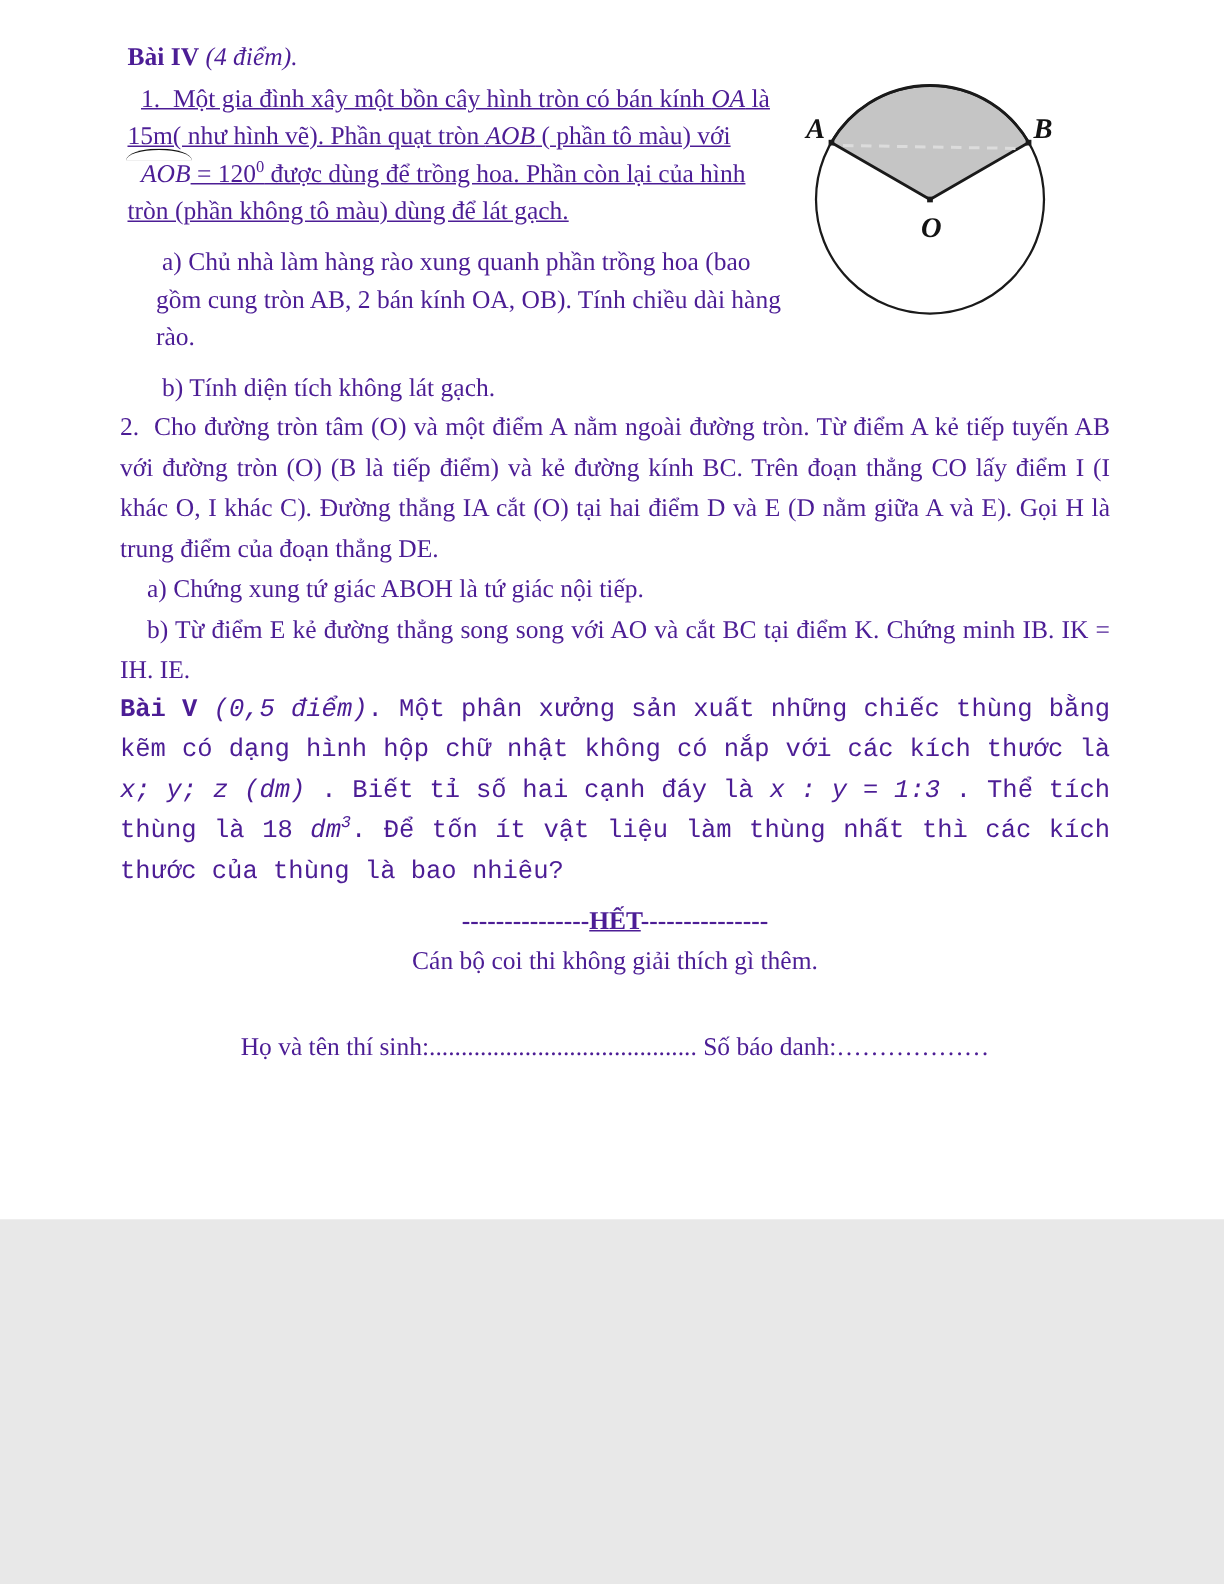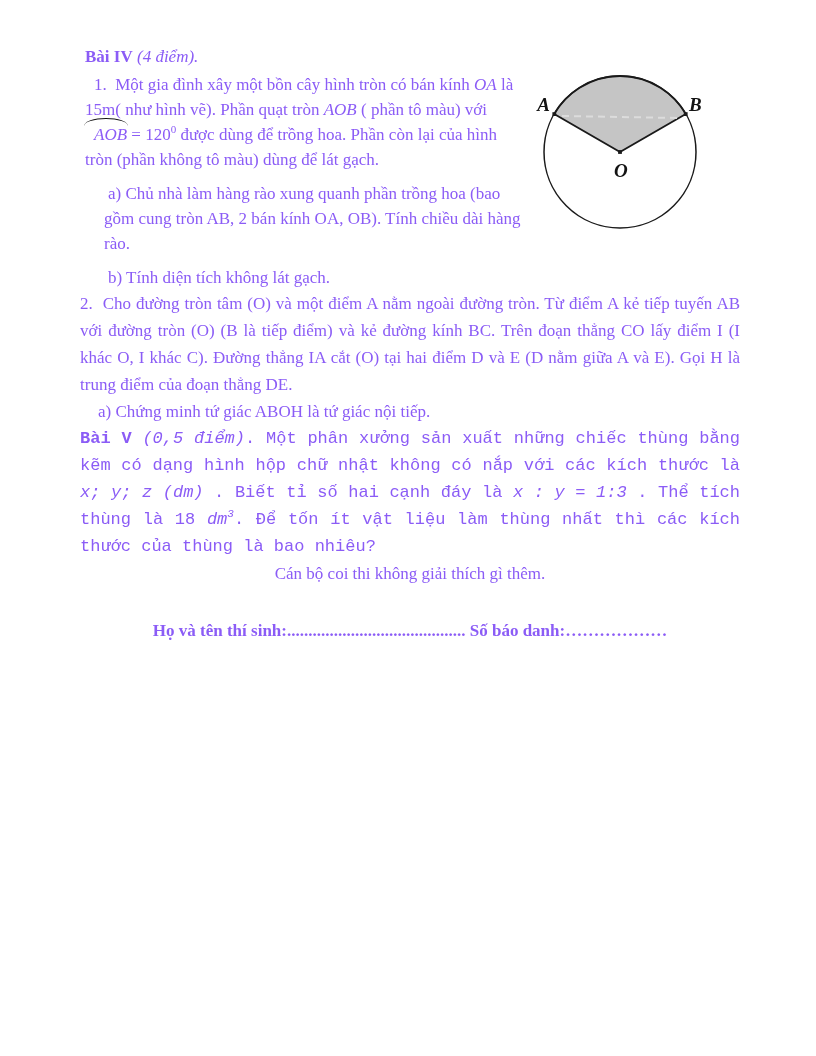--- a/index.html
+++ b/index.html
@@ -1,27 +1,27 @@
 <!DOCTYPE html>
 <html><head>
 <meta charset="utf-8">
 <style>
   html,body { margin:0; padding:0; background:#e8e8e8; }
   .page {
-    width:816px; height:1056px; background:#ffffff; margin:0 auto;
-    font-family:"Liberation Serif", serif; font-size:17px; color:#8b5cf6;
-    box-sizing:border-box; padding:44px 76px 0 80px; position:relative;
+    width:816px; height:813px; background:#ffffff; margin:0 auto;
+    font-family:"Liberation Serif", serif; font-size:17px; color:#4c1d95;
+    box-sizing:border-box; padding:25px 76px 0 80px; position:relative;
     overflow:hidden;
   }
   p { margin:0; }
   .b { font-weight:bold; }
   .i { font-style:italic; }
   .heading { line-height:25px; padding-left:5px; }
   .sec1 { line-height:25px; padding-left:5px; }
-  .intro { margin-top:3px; text-indent:9px; }
+  .intro { margin-top:3px; text-indent:9px;text-decoration:underline; }
   .item1 { margin-top:9px; text-indent:4px;margin-left:19px; }
   .note1 { margin-top:9px; text-indent:4px; font-style:italic; }
   .fig {
     float:right; width:210px; height:168px;
     margin:2px 0 4px 8px;
   }
   .fig svg { display:block; }
   .fig text {
     font-family:"Liberation Serif", serif; font-weight:bold;
     font-style:italic; font-size:19px;
@@ -32,21 +32,21 @@
   sup { font-size:11px; line-height:0; }
   .hat { position:relative; font-style:italic; display:inline-block; }
   .hat::before {
     content:""; position:absolute; left:-1px; right:-1px; top:-4px; height:7px;
     border-top:1.6px solid #131313;
     border-radius:50% 50% 0 0 / 100% 100% 0 0;
   }
   .endline { text-align:center; margin-top:6px; font-weight:bold; line-height:26px; }
   .het { text-decoration:underline; }
   .endnote { text-align:center; line-height:27px; }
-  .footer { text-align:center; margin-top:30px; font-weight:bold; line-height:27px; }
+  .footer { text-align:center; margin-top:30px; font-weight:normal; line-height:27px; }
 </style>
 </head>
 <body>
 
 <div class="page">
 
   <p class="heading"><span class="b">Bài IV</span><span class="i"> (4 điểm).</span></p>
 
   <div class="sec1">
 
@@ -64,22 +64,24 @@
       </svg>
     </div>
 
     <p class="intro"><span>1.&nbsp; Một gia đình xây một bồn cây hình tròn có bán kính </span><span class="i">OA</span><span> là 15m( như hình vẽ). Phần quạt tròn </span><span class="i">AOB</span><span> ( phần tô màu) với </span><span class="hat">AOB</span><span> = 120</span><sup>0</sup><span> được dùng để trồng hoa. Phần còn lại của hình tròn (phần không tô màu) dùng để lát gạch.</span></p>
 
     <p class="item1">a) Chủ nhà làm hàng rào xung quanh phần trồng hoa (bao gồm cung tròn AB, 2 bán kính OA, OB). Tính chiều dài hàng rào.</p>
     <p class="item1">b) Tính diện tích không lát gạch.</p>
   </div>
 
   <p class="p2">2.&nbsp; Cho đường tròn tâm (O) và một điểm A nằm ngoài đường tròn. Từ điểm A kẻ tiếp tuyến AB với đường tròn (O) (B là tiếp điểm) và kẻ đường kính BC. Trên đoạn thẳng CO lấy điểm I (I khác O, I khác C). Đường thẳng IA cắt (O) tại hai điểm D và E (D nằm giữa A và E). Gọi H là trung điểm của đoạn thẳng DE.</p>
-  <p class="p2item">a) Chứng minh tứ giác ABOH là tứ giác nội tiếp.</p>
+  <p class="p2item">a) Chứng xung tứ giác ABOH là tứ giác nội tiếp.</p>
+  <p class="p2item">b) Từ điểm E kẻ đường thẳng song song với AO và cắt BC tại điểm K. Chứng minh IB. IK = IH. IE.</p>
 
   <p class="p3"><span class="b">Bài V</span><span class="i"> (0,5 điểm)</span><span>. Một phân xưởng sản xuất những chiếc thùng bằng kẽm có dạng hình hộp chữ nhật không có nắp với các kích thước là </span><span class="i">x; y; z (dm)</span><span> . Biết tỉ số hai cạnh đáy là </span><span class="i">x : y = 1:3</span><span> . Thể tích thùng là 18 </span><span class="i">dm</span><sup class="i">3</sup><span>. Để tốn ít vật liệu làm thùng nhất thì các kích thước của thùng là bao nhiêu?</span></p>
 
+  <p class="endline"><span>---------------</span><span class="het">HẾT</span><span>---------------</span></p>
 
   <p class="endnote">Cán bộ coi thi không giải thích gì thêm.</p>
 
   <p class="footer"><span>Họ và tên thí sinh:</span><span>..........................................</span><span> Số báo danh:</span><span>………………</span></p>
 
 </div>
 
 </body></html>

